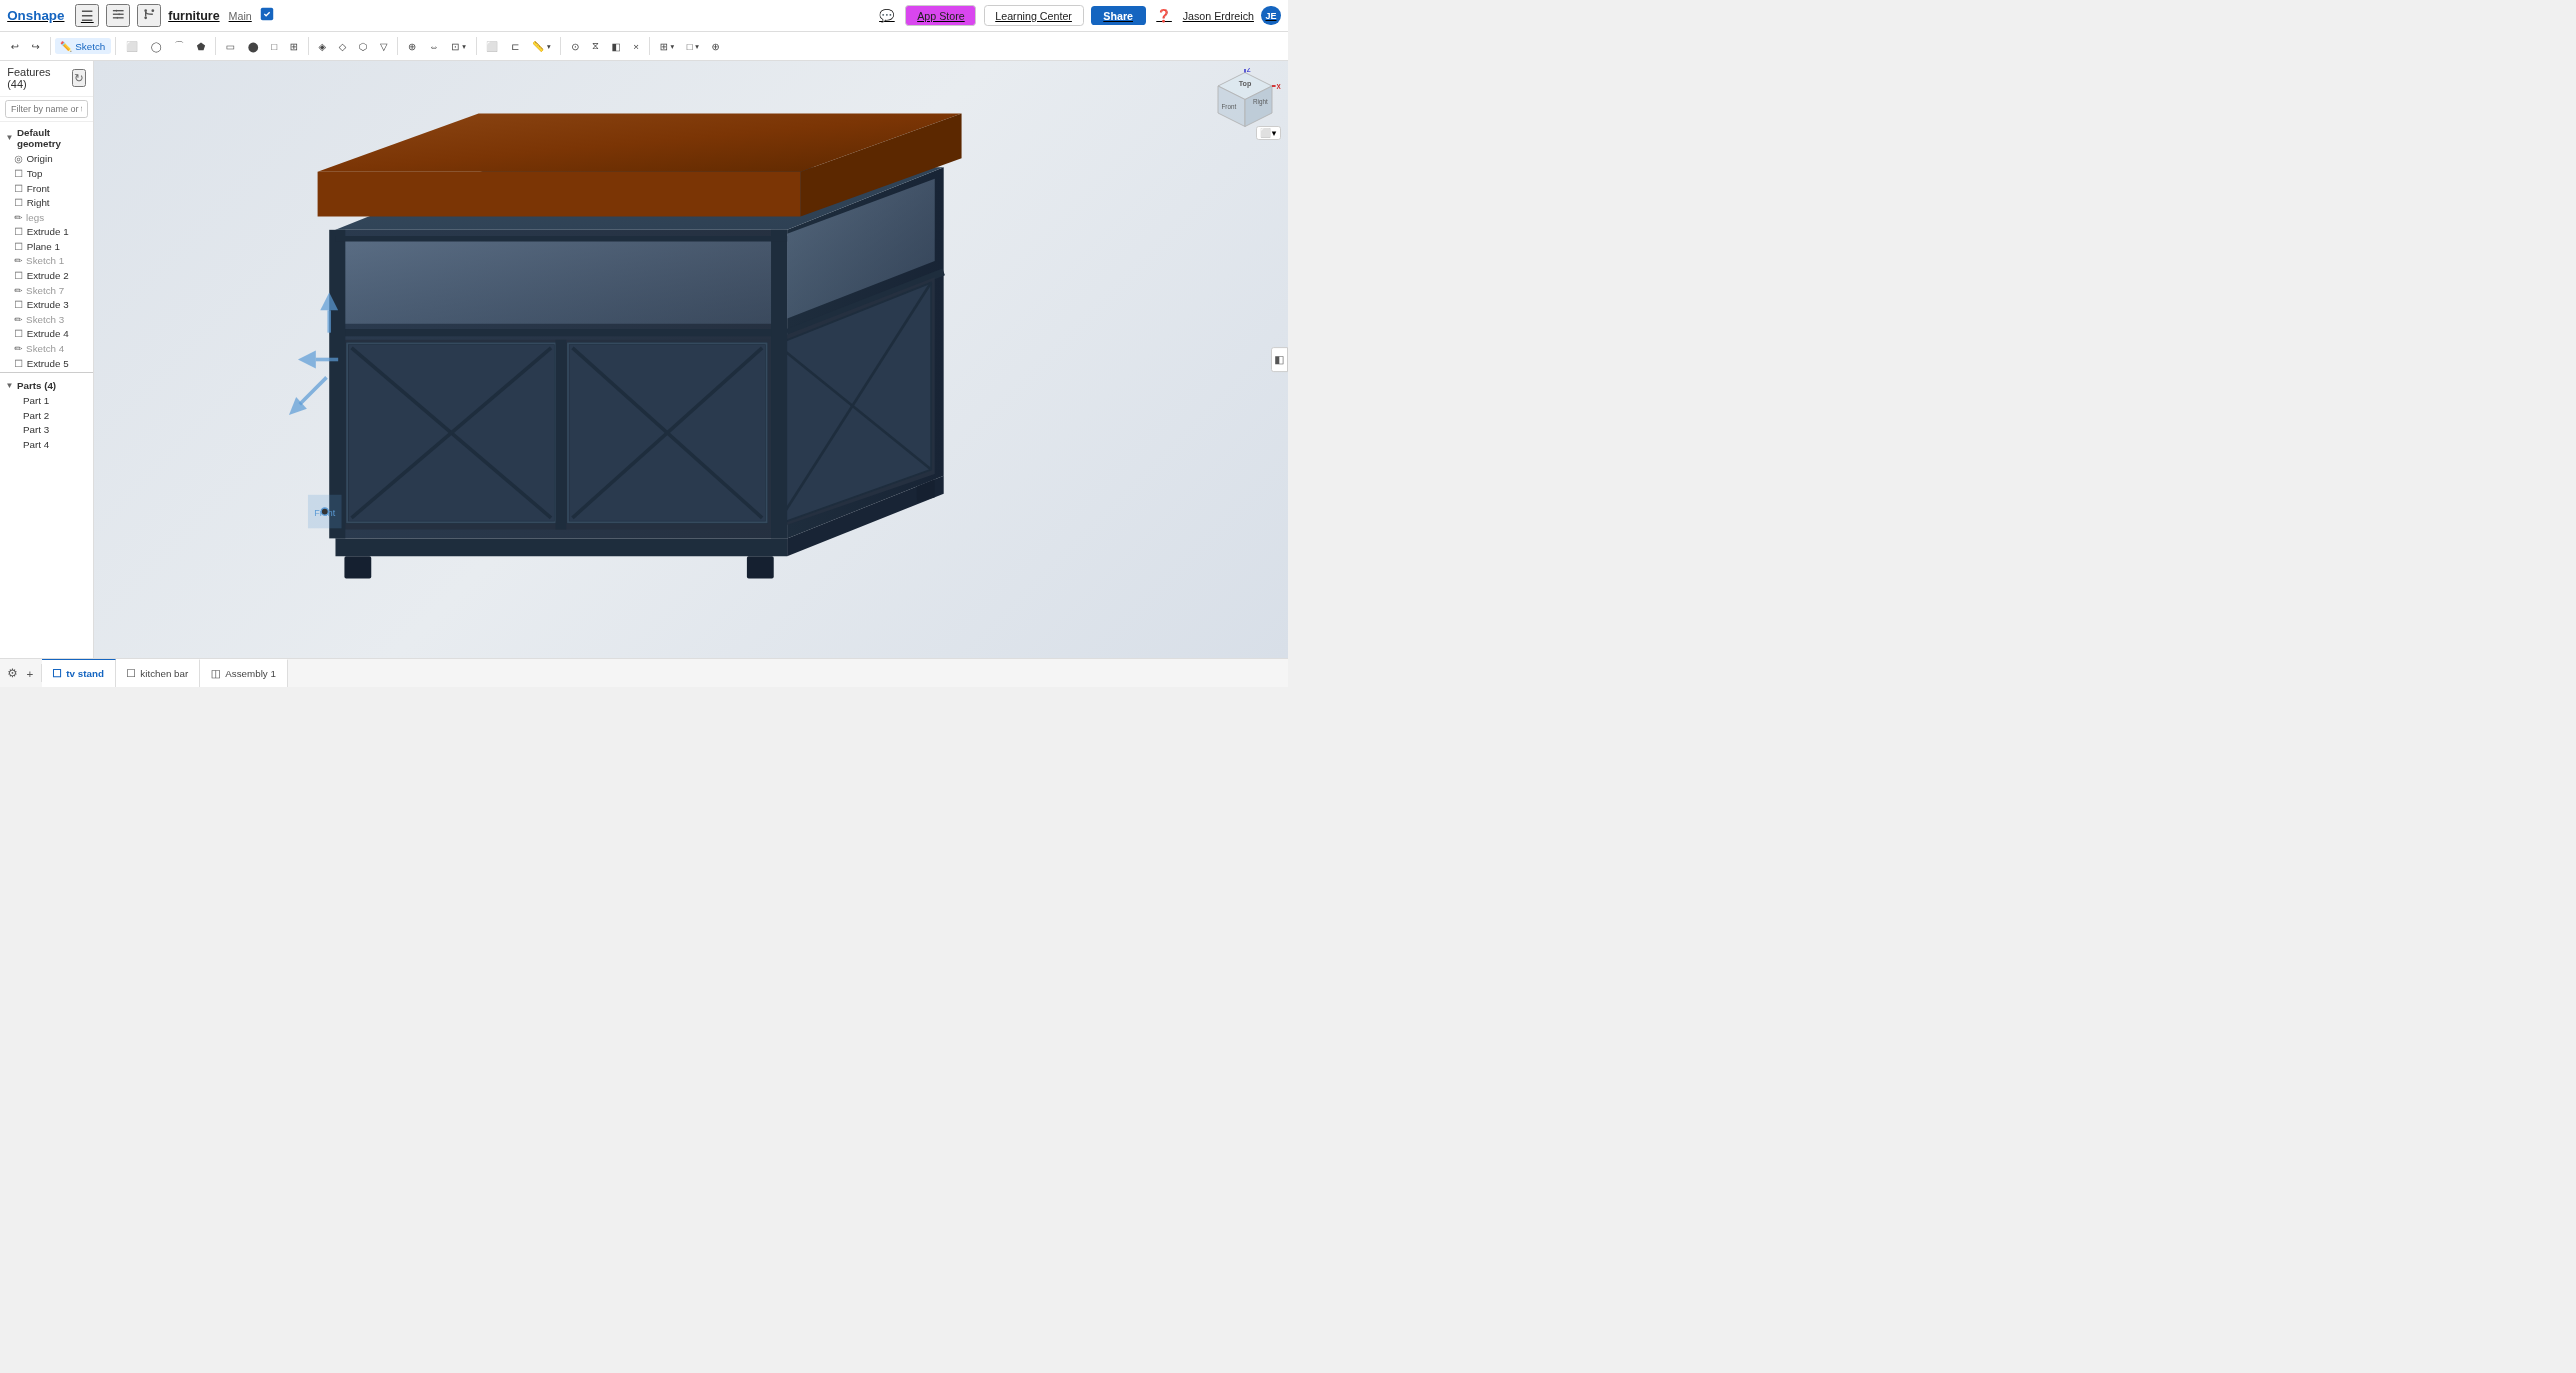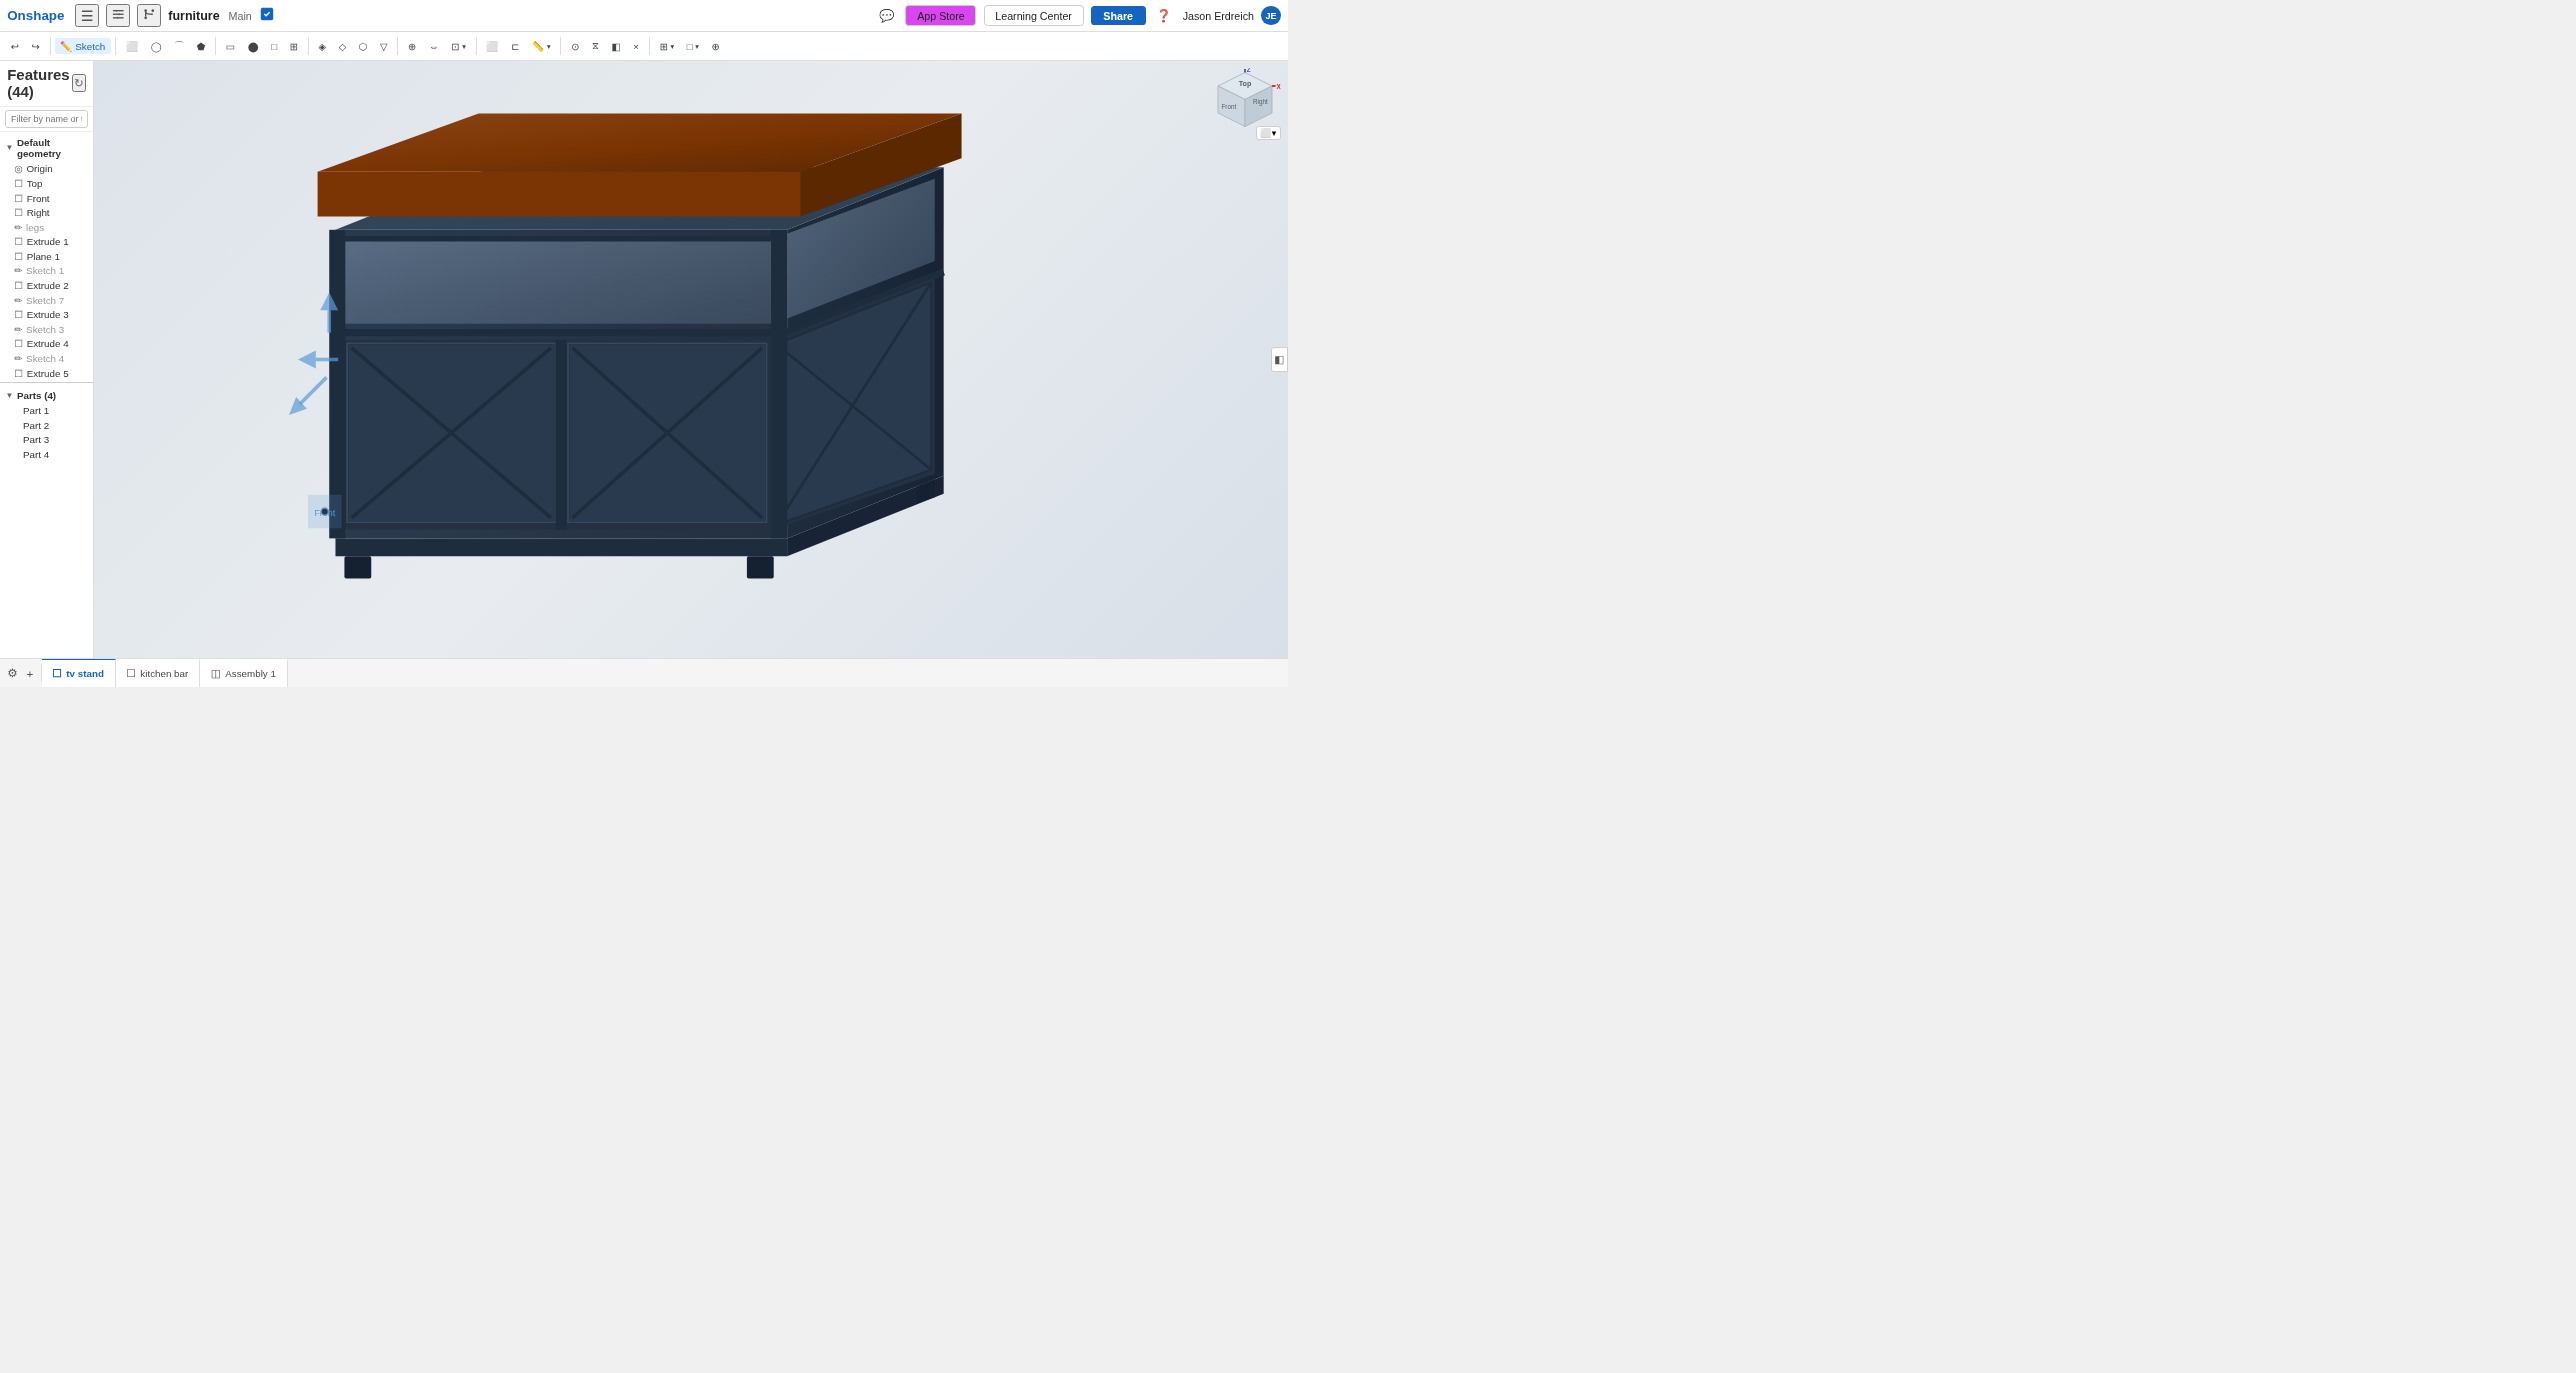--- a/index.html
+++ b/index.html
@@ -1,21 +1,21 @@
 <!DOCTYPE html>
 <html style="font-size:14.3px"><head>
   <meta charset="utf-8">
   <style>
     * { box-sizing: border-box; margin: 0; padding: 0; }
     body { font-family: -apple-system, BlinkMacSystemFont, 'Segoe UI', sans-serif; background: #f0f0f0; width: 1288px; height: 687px; overflow: hidden; font-size: 10.7px; }
 
     
     #header {
       display: flex; align-items: center; background: #fff; border-bottom: 0.9px solid #ddd;
-      height: 32px; padding: 0 7.2px; gap: 7.2px; position: relative; z-index: 10;
+      height: 32px; padding: 0 7.2px; gap: 7.2px; position: relative; z-index: 10; text-decoration: underline;
     }
     #header .logo { color: #1565c0; font-weight: 700; font-size: 13.4px; margin-right: 3.6px; }
     #header .hamburger-icon, #header .list-icon, #header .plus-icon { color: #555; font-size: 14.3px; cursor: pointer; padding: 1.8px 3.6px; }
     #header .project-name { font-weight: 600; font-size: 12.5px; color: #222; }
     #header .branch-name { font-size: 10.7px; color: #666; margin-left: 1.8px; }
     #header .cloud-icon { color: #1565c0; font-size: 12.5px; }
     .header-right { margin-left: auto; display: flex; align-items: center; gap: 7.2px; }
     .btn-appstore { background: #d946ef; border: 0.9px solid #ccc; border-radius: 3.6px; padding: 3.6px 10.7px; font-size: 10.7px; cursor: pointer; color: #222; }
     .btn-learningcenter { background: #fff; border: 0.9px solid #ccc; border-radius: 3.6px; padding: 3.6px 10.7px; font-size: 10.7px; cursor: pointer; color: #222; text-align: center; }
     .btn-share { background: #1565c0; border: none; border-radius: 3.6px; padding: 3.6px 12.5px; font-size: 10.7px; cursor: pointer; color: #fff; font-weight: 600; }
@@ -41,21 +41,21 @@
 
     
     #sidebar {
       width: 94px; background: #fff; border-right: 0.9px solid #ddd;
       display: flex; flex-direction: column; overflow: hidden;
     }
     #sidebar-header {
       display: flex; align-items: center; justify-content: space-between;
       padding: 5.4px 7.2px; border-bottom: 0.9px solid #eee; flex-shrink: 0;
     }
-    .sidebar-title { font-size: 15px; font-weight: 700; color: #333; }
+    .sidebar-title { font-size: 11px; font-weight: 400; color: #333; }
     .sidebar-refresh { font-size: 11.6px; color: #666; cursor: pointer; }
     #sidebar-search {
       padding: 3.6px 5.4px; border-bottom: 0.9px solid #eee; flex-shrink: 0;
     }
     #sidebar-search input {
       width: 100%; border: 0.9px solid #ccc; border-radius: 2.7px; padding: 2.7px 4.5px;
       font-size: 9px; color: #444; outline: none;
     }
     #sidebar-tree { flex: 1; overflow-y: auto; overflow-x: hidden; padding: 1.8px 0; }
     .tree-section-header {

